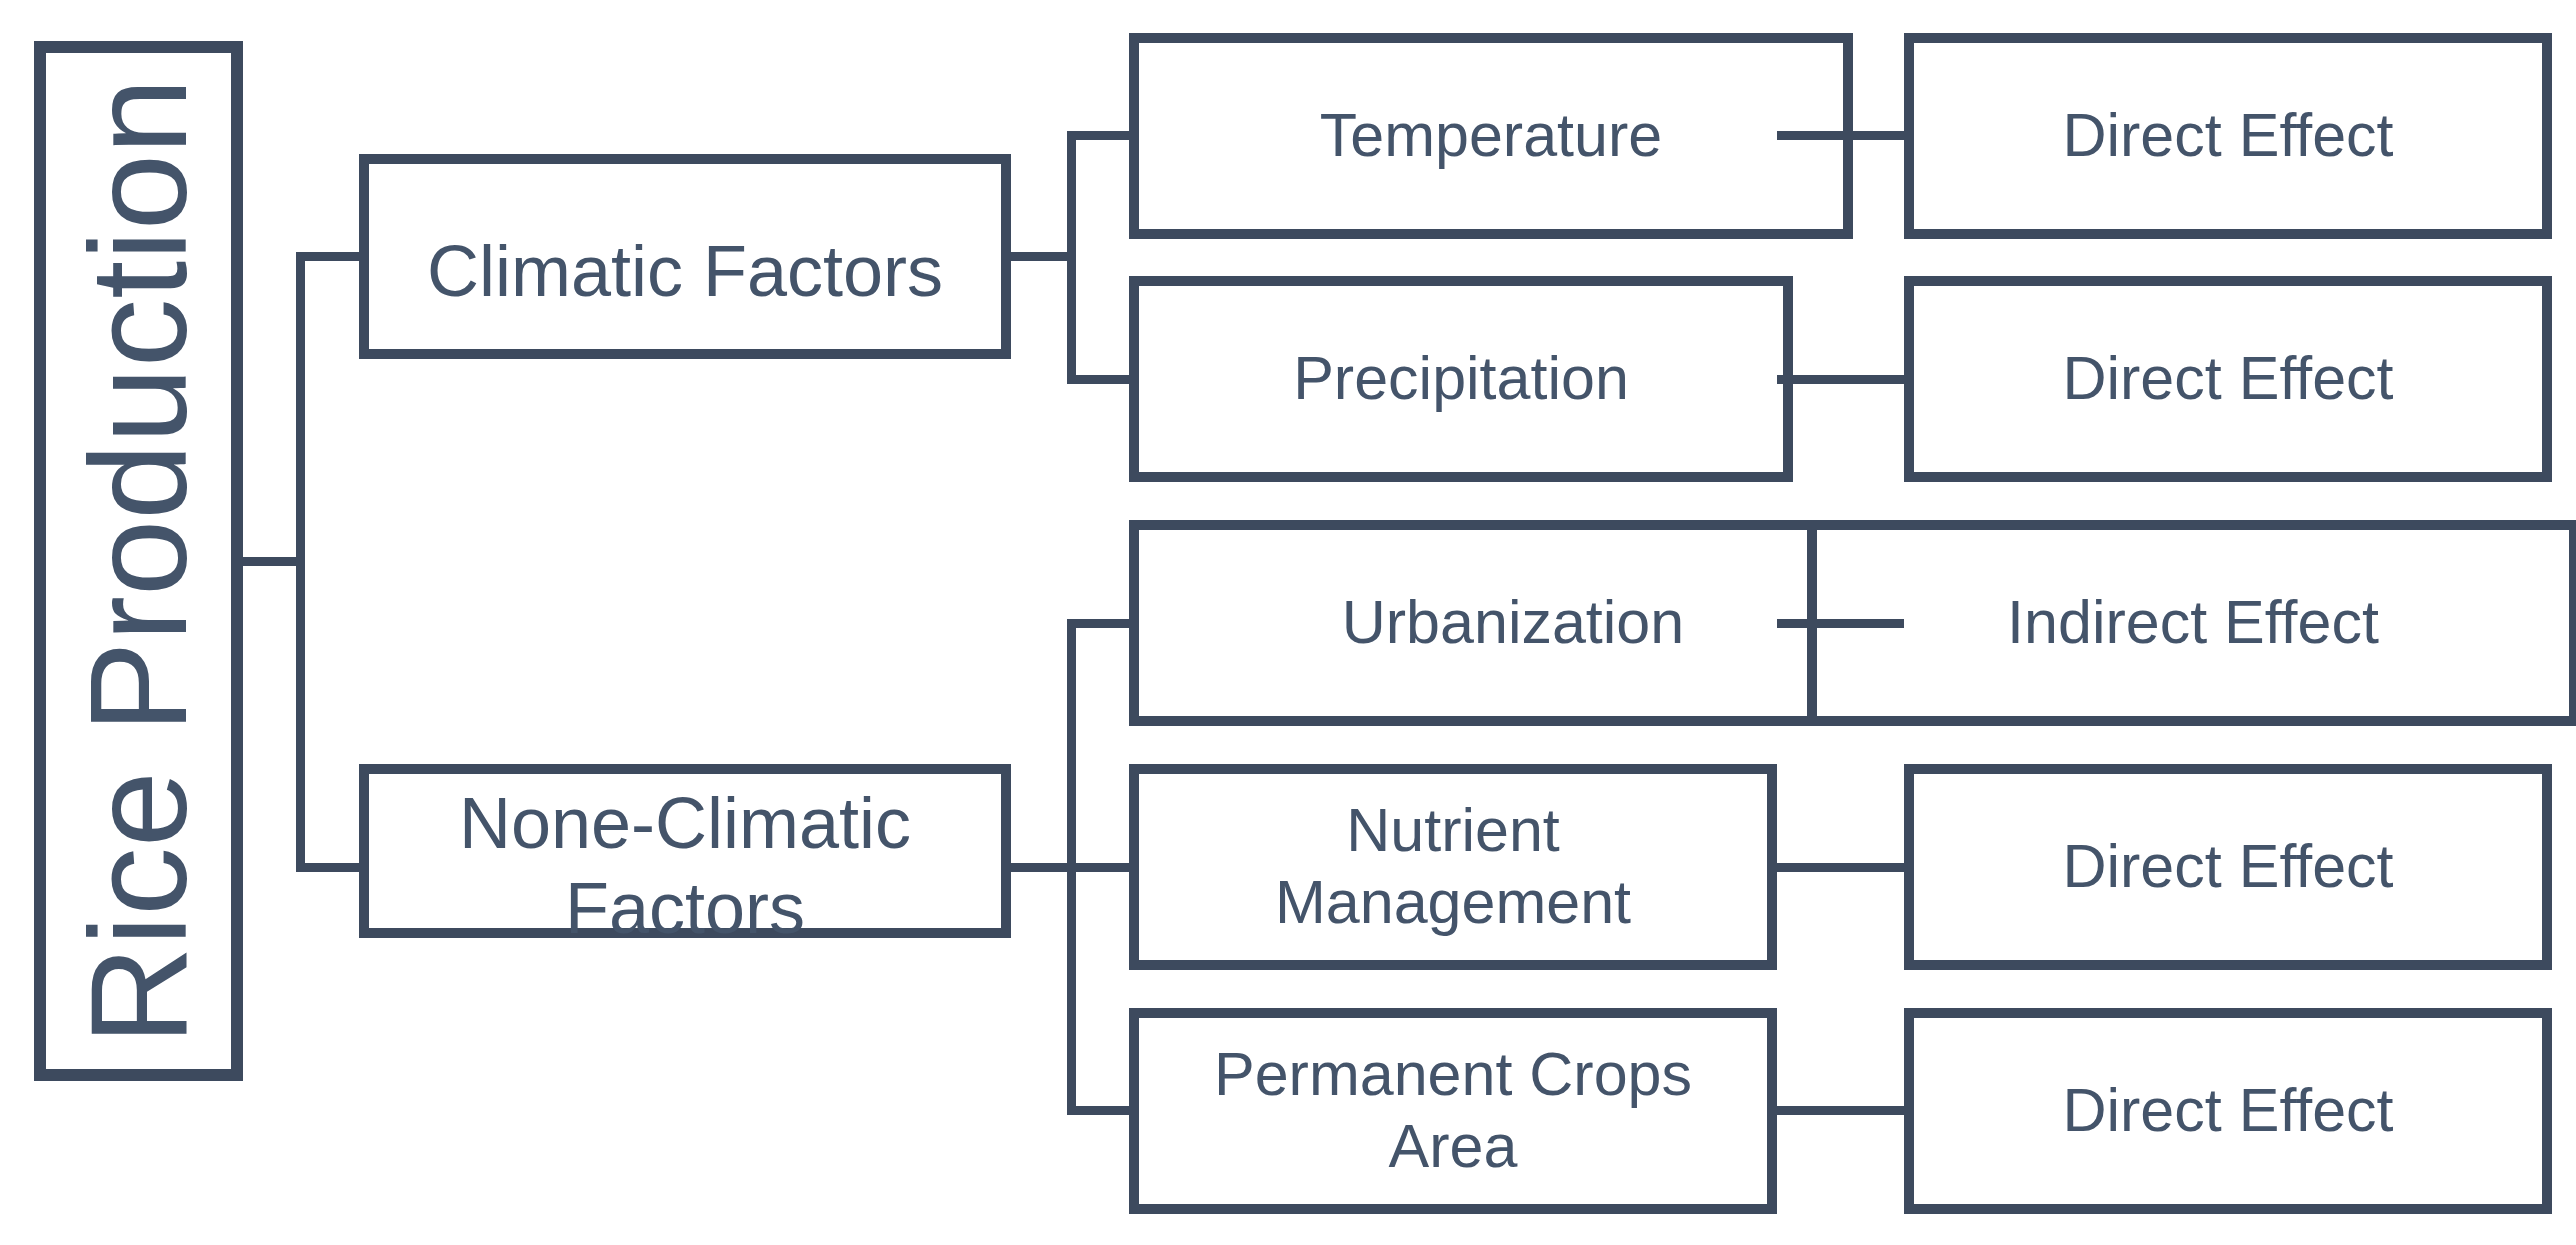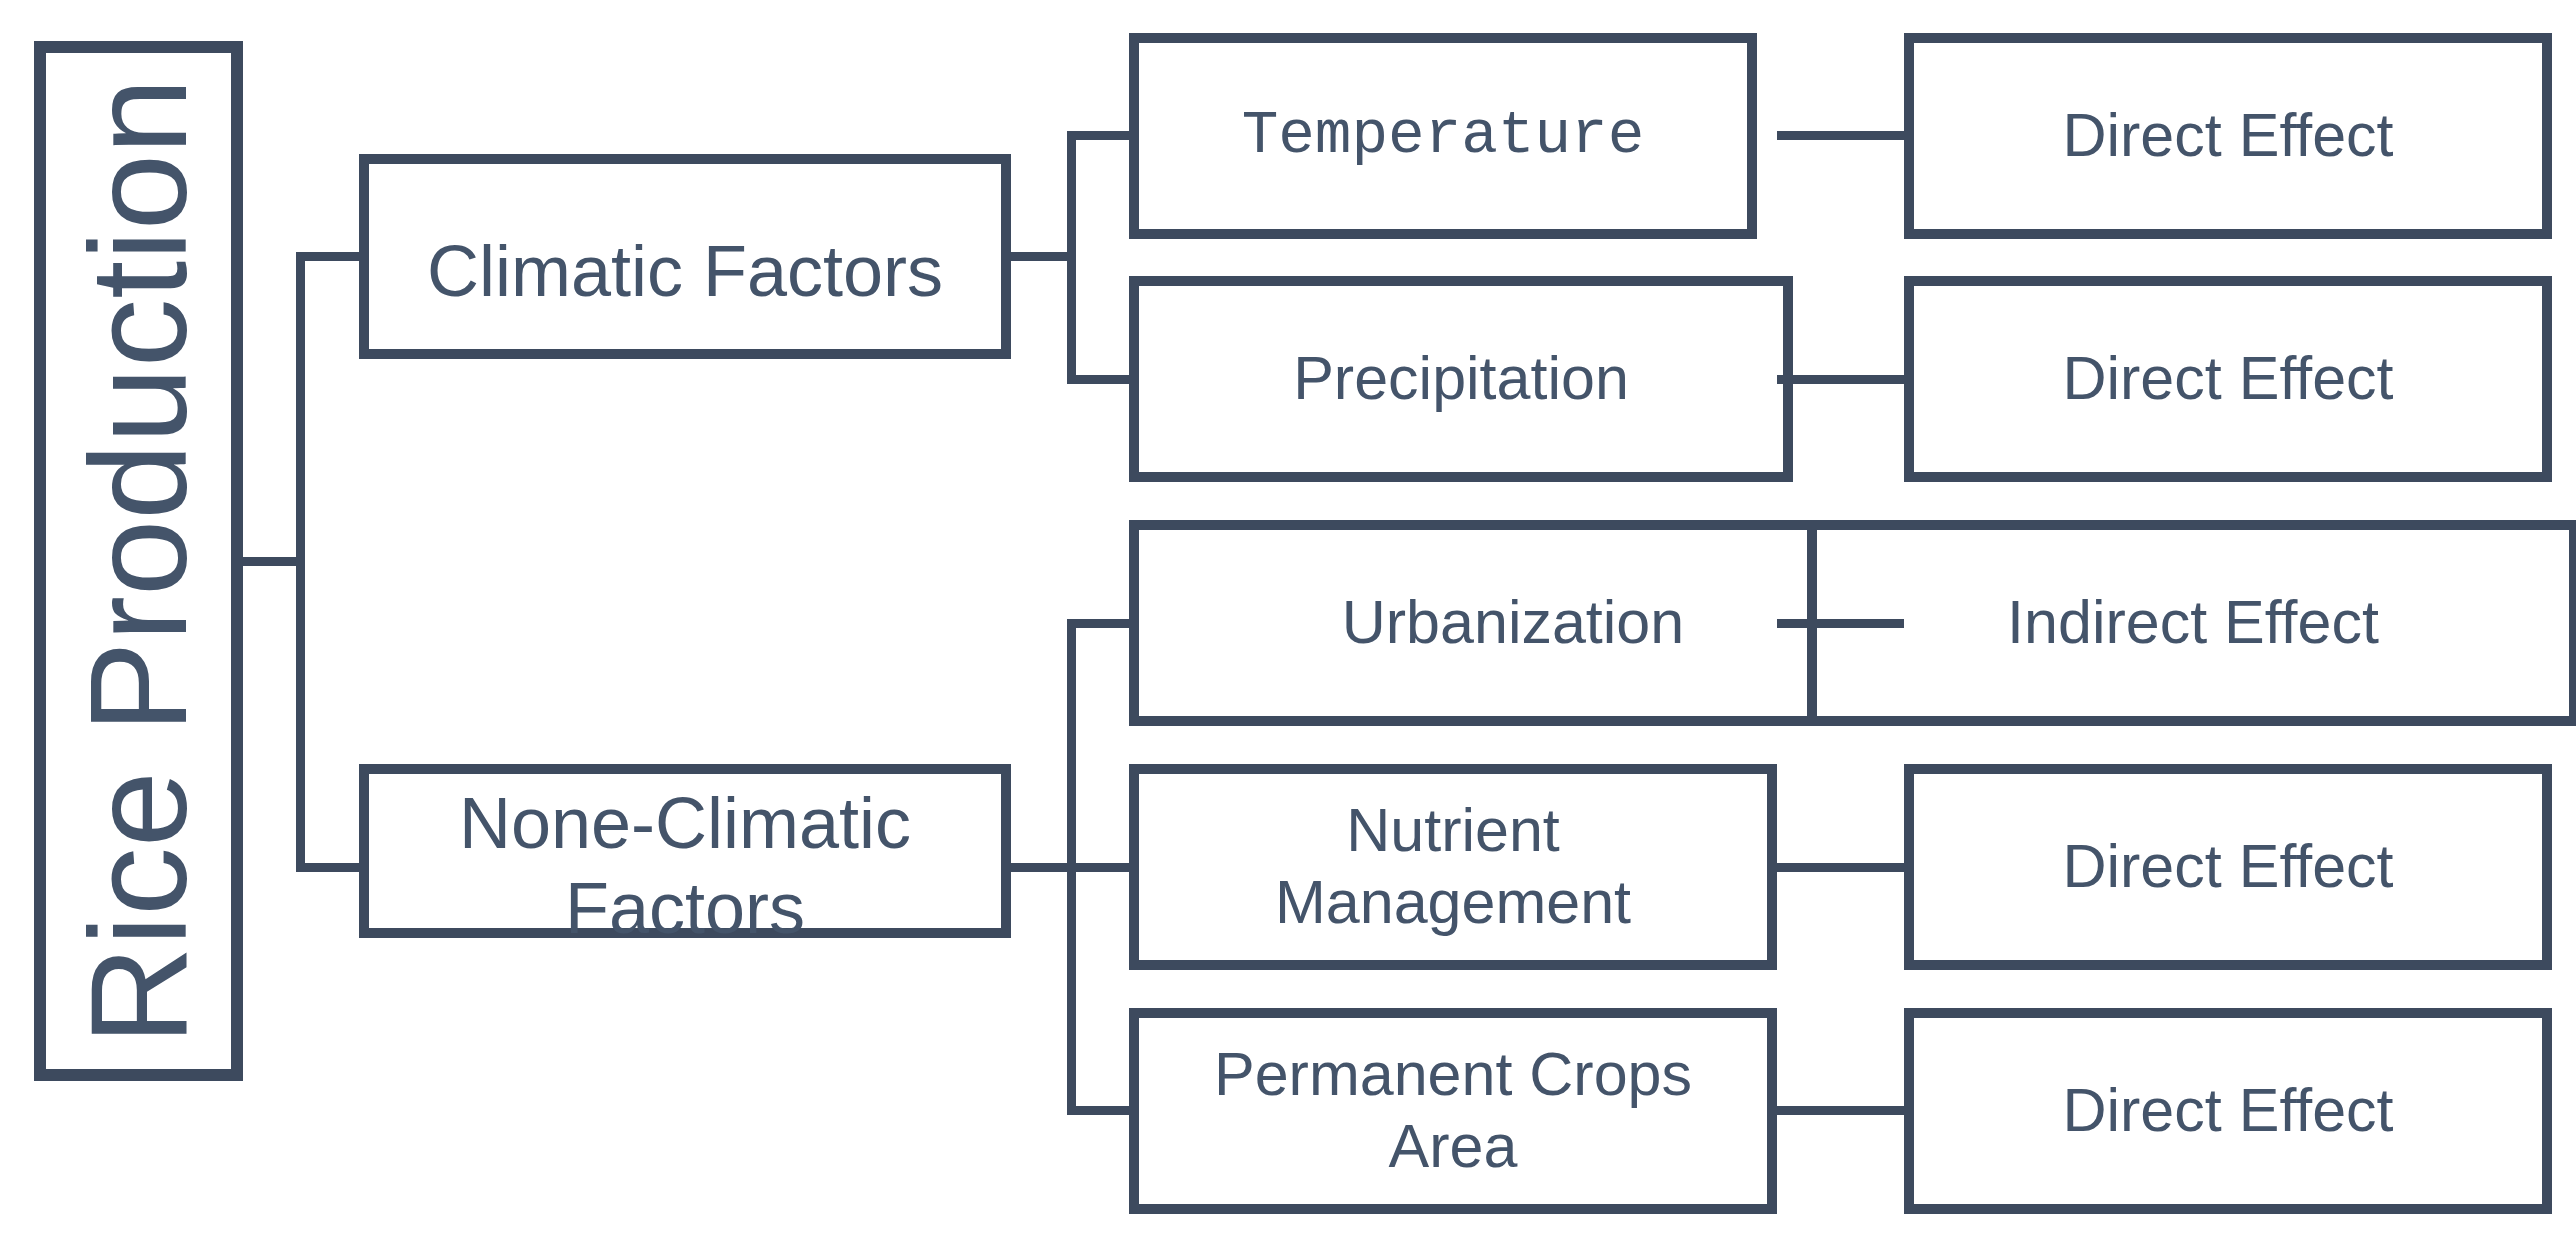--- a/index.html
+++ b/index.html
@@ -47,21 +47,21 @@
   </div>
 
   <div class="box mid-box" style="left:359px; top:154px; width:652px; height:205px;">
     <div class="lbl">Climatic Factors</div>
   </div>
 
   <div class="box mid-box" style="left:359px; top:764px; width:652px; height:174px;">
     <div class="lbl">None-Climatic Factors</div>
   </div>
 
-  <div class="box leaf-box" style="left:1129px; top:33px; width:628px; height:206px;font-family:Liberation Mono, monospace;">
+  <div class="box leaf-box" style="left:1129px; top:33px; width:724px; height:206px;">
     <div class="lbl">Temperature</div>
   </div>
 
   <div class="box leaf-box" style="left:1129px; top:276px; width:664px; height:206px;">
     <div class="lbl">Precipitation</div>
   </div>
 
   <div class="box leaf-box" style="left:1129px; top:520px; width:768px; height:206px;">
     <div class="lbl">Urbanization</div>
   </div>

